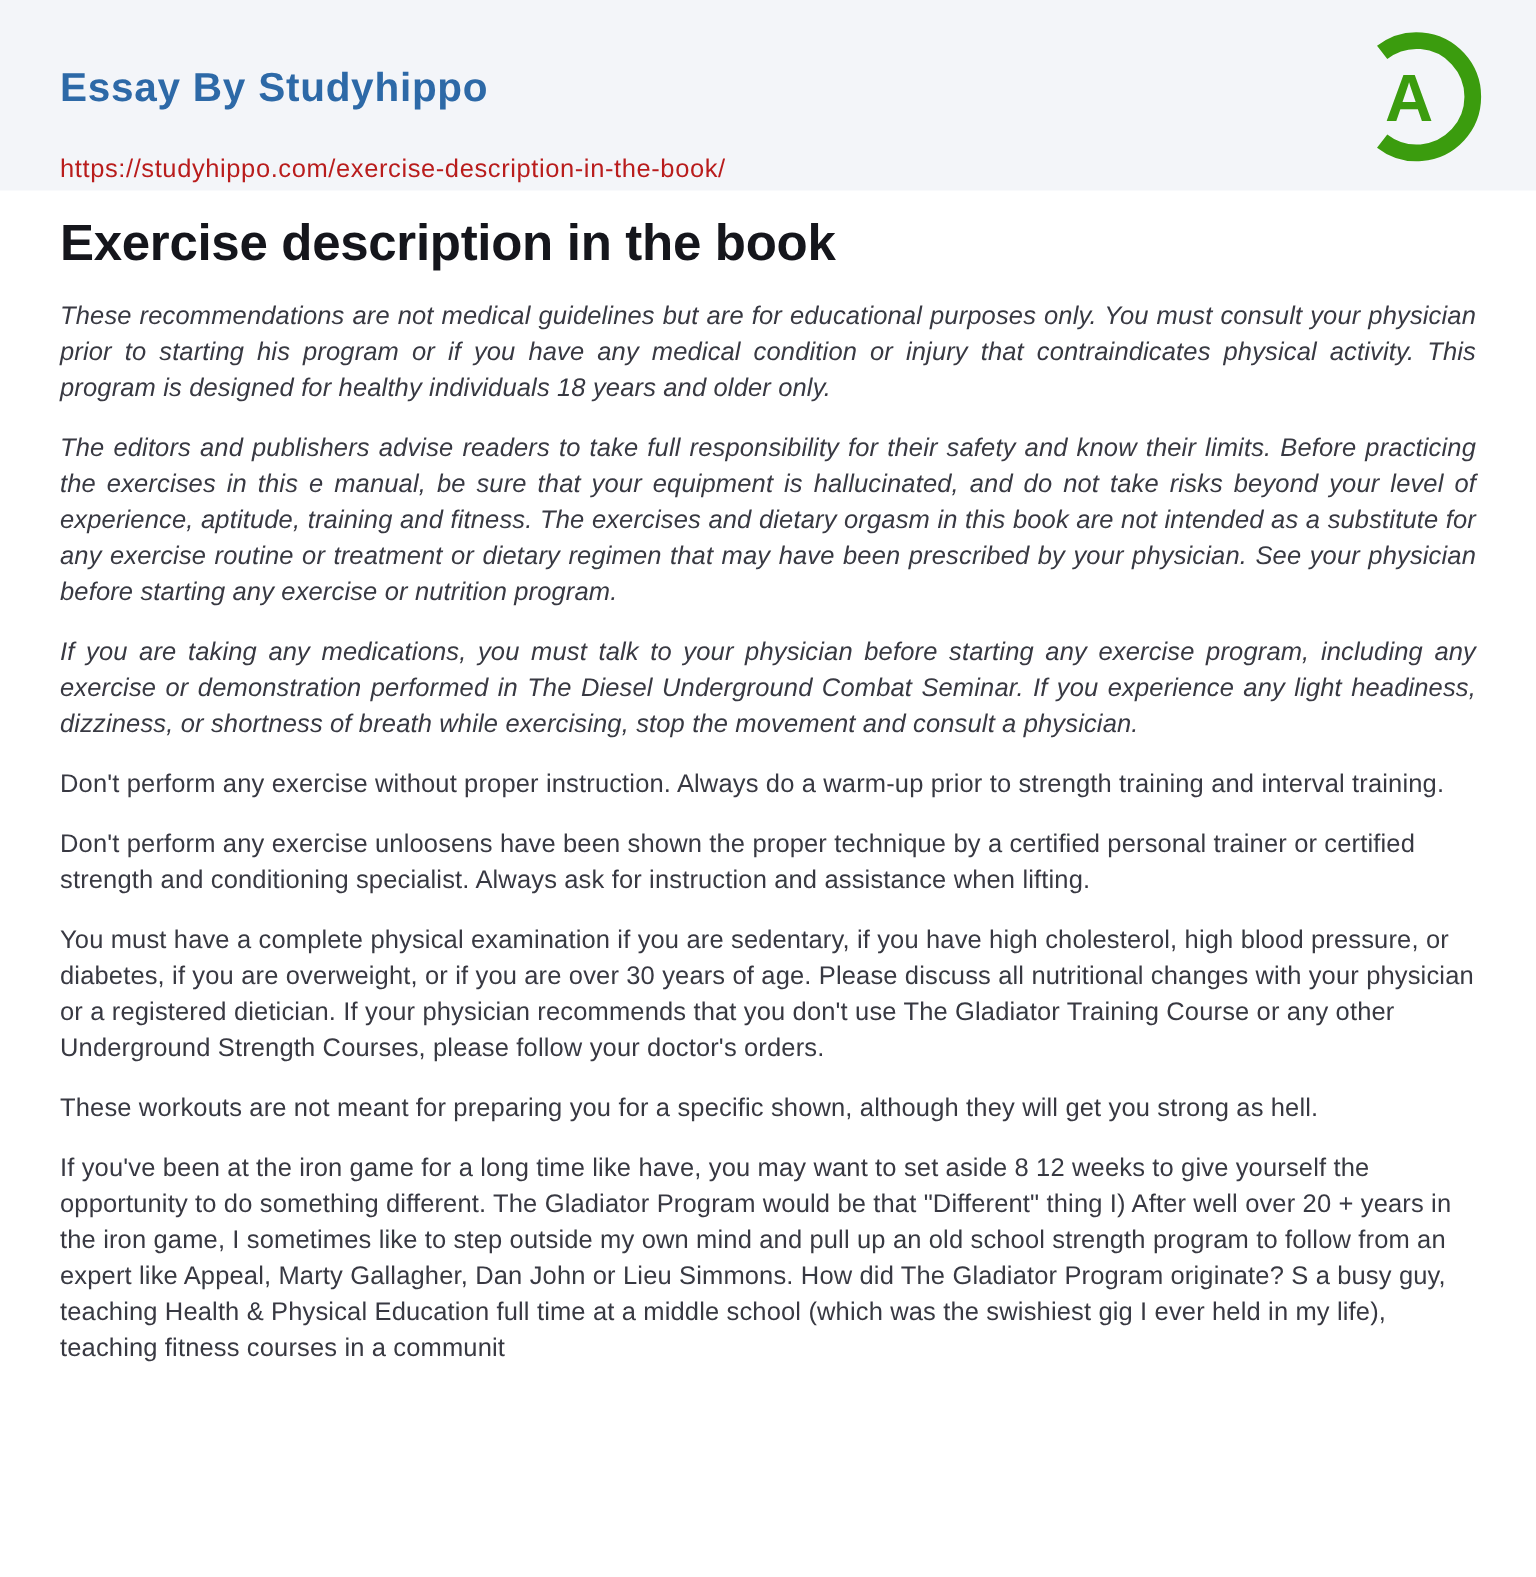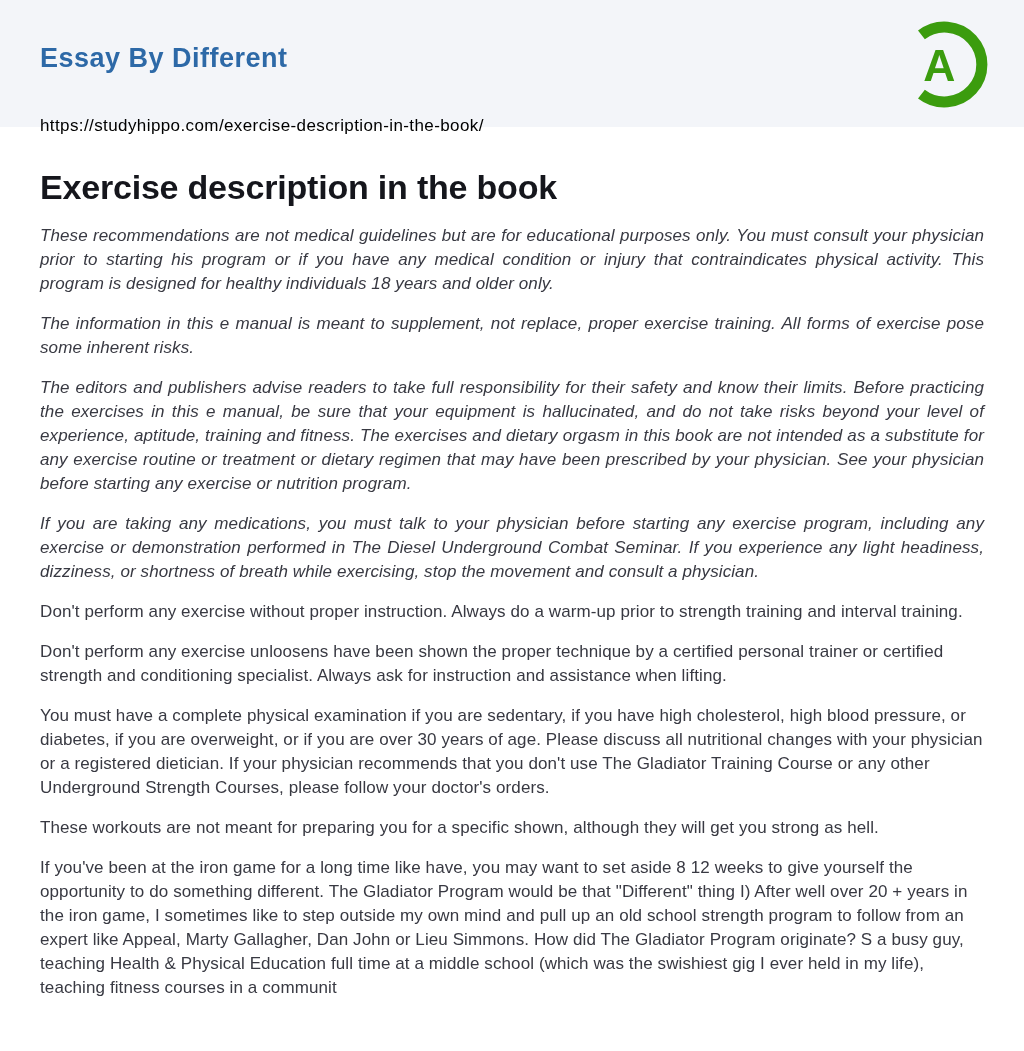--- a/index.html
+++ b/index.html
@@ -23,39 +23,39 @@
   .site-title {
     margin: 0;
     padding-top: 43px;
     font-size: 27px;
     font-weight: bold;
     letter-spacing: 0.5px;
     color: #2d69a7;
   }
   .site-url {
     display: inline-block;
-    margin-top: 24px;
+    margin-top: 11px;
     font-size: 17px;
     letter-spacing: 0.4px;
-    color: #000000;
+    color: #b91c1c;
     text-decoration: none;
   }
   .logo {
     position: absolute;
     top: 21px;
     right: 36px;
     width: 87px;
     height: 87px;
   }
   .logo svg { display: block; width: 100%; height: 100%; }
   main {
     padding: 0 40px;
   }
   .article-heading {
-    margin: 41px 0 17px 0;
+    margin: 16px 0 17px 0;
     font-size: 34px;
     font-weight: bold;
     letter-spacing: -0.2px;
     color: #15161c;
   }
   .para {
     margin: 0 0 16px 0;
     font-size: 17px;
     line-height: 24px;
     letter-spacing: 0.1px;
@@ -64,36 +64,35 @@
   }
   .para.justified {
     text-align: justify;
     font-style: italic;
   }
 </style>
 </head>
 <body>
 
 <header class="site-header">
-  <h2 class="site-title">Essay By Different</h2>
+  <h2 class="site-title">Essay By Studyhippo</h2>
   <br>
   <a class="site-url" href="#">https://studyhippo.com/exercise-description-in-the-book/</a>
   <div class="logo">
     <svg viewBox="0 0 86 86">
       <path d="M 20.2 13.8 A 37 37 0 1 1 20.2 72.2" fill="none" stroke="#3b9c0e" stroke-width="11" stroke-linecap="butt"></path>
       <text x="38" y="59" text-anchor="middle" font-family="Liberation Sans, sans-serif" font-size="44" font-weight="bold" fill="#3b9c0e">A</text>
     </svg>
   </div>
 </header>
 
 <main>
   <h1 class="article-heading">Exercise description in the book</h1>
 
   <p class="para justified">These recommendations are not medical guidelines but are for educational purposes only. You must consult your physician prior to starting his program or if you have any medical condition or injury that contraindicates physical activity. This program is designed for healthy individuals 18 years and older only.</p>
-  <p class="para justified">The information in this e manual is meant to supplement, not replace, proper exercise training. All forms of exercise pose some inherent risks.</p>
   <p class="para justified">The editors and publishers advise readers to take full responsibility for their safety and know their limits. Before practicing the exercises in this e manual, be sure that your equipment is hallucinated, and do not take risks beyond your level of experience, aptitude, training and fitness. The exercises and dietary orgasm in this book are not intended as a substitute for any exercise routine or treatment or dietary regimen that may have been prescribed by your physician. See your physician before starting any exercise or nutrition program.</p>
   <p class="para justified">If you are taking any medications, you must talk to your physician before starting any exercise program, including any exercise or demonstration performed in The Diesel Underground Combat Seminar. If you experience any light headiness, dizziness, or shortness of breath while exercising, stop the movement and consult a physician.</p>
   <p class="para">Don't perform any exercise without proper instruction. Always do a warm-up prior to strength training and interval training.</p>
   <p class="para">Don't perform any exercise unloosens have been shown the proper technique by a certified personal trainer or certified strength and conditioning specialist. Always ask for instruction and assistance when lifting.</p>
   <p class="para">You must have a complete physical examination if you are sedentary, if you have high cholesterol, high blood pressure, or diabetes, if you are overweight, or if you are over 30 years of age. Please discuss all nutritional changes with your physician or a registered dietician. If your physician recommends that you don't use The Gladiator Training Course or any other Underground Strength Courses, please follow your doctor's orders.</p>
   <p class="para">These workouts are not meant for preparing you for a specific shown, although they will get you strong as hell.</p>
   <p class="para">If you've been at the iron game for a long time like have, you may want to set aside 8 12 weeks to give yourself the opportunity to do something different. The Gladiator Program would be that "Different" thing I) After well over 20 + years in the iron game, I sometimes like to step outside my own mind and pull up an old school strength program to follow from an expert like Appeal, Marty Gallagher, Dan John or Lieu Simmons. How did The Gladiator Program originate? S a busy guy, teaching Health &amp; Physical Education full time at a middle school (which was the swishiest gig I ever held in my life), teaching fitness courses in a communit</p>
 </main>
 
 </body></html>

